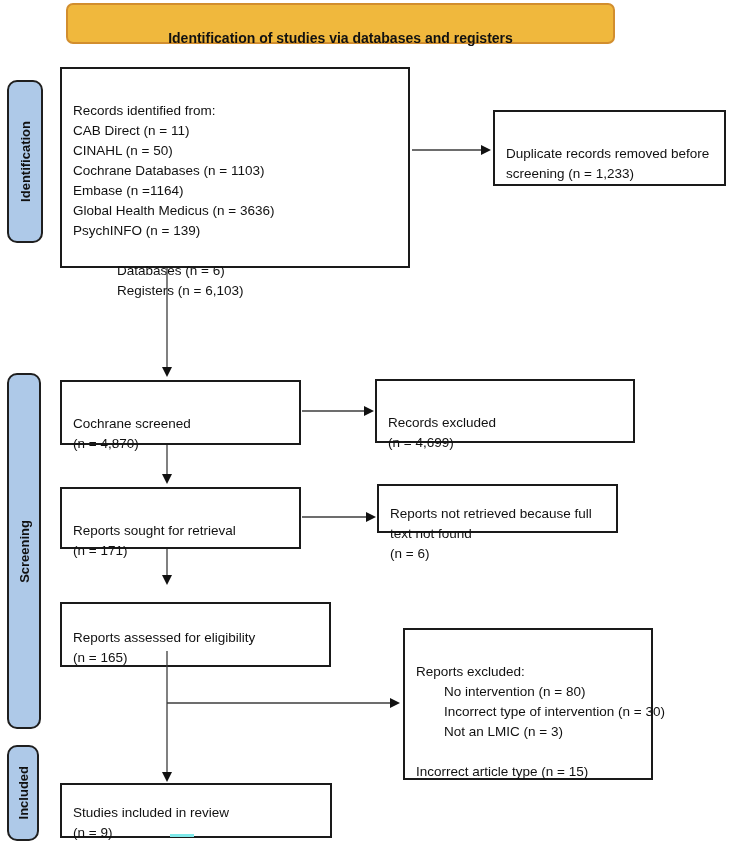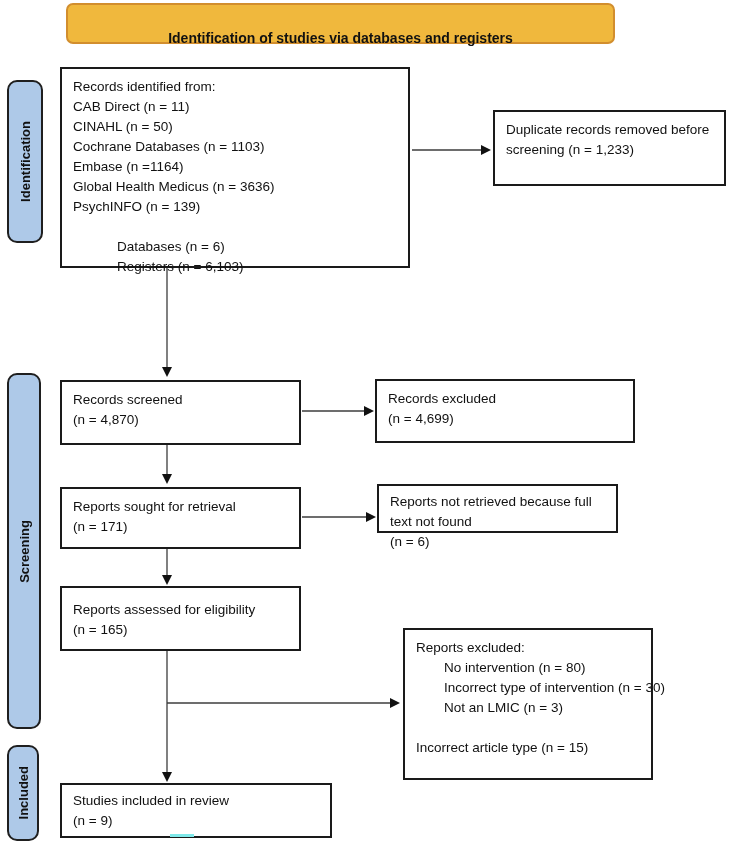--- a/index.html
+++ b/index.html
@@ -30,21 +30,21 @@
   }
   .stage-label span{
     writing-mode:vertical-rl;transform:rotate(180deg);
     font-weight:bold;font-size:13px;color:#111;white-space:nowrap;
   }
 
   .fbox{
     position:absolute;background:#fff;border:2px solid var(--box-border);
     font-size:13.5px;line-height:20px;
   }
-  .fbox .pad{padding:8px 11px;}
+  .fbox .pad{padding:20px 11px;margin-top:12px;}
   .bline{white-space:nowrap;}
   .bwrap{white-space:normal;}
   .indent{padding-left:44px;}
   .gap-top{margin-top:20px;}
 
   svg.arrows{position:absolute;left:0;top:0;pointer-events:none;}
   .artifact{position:absolute;background:var(--artifact);}
 </style>
 </head>
 <body>
@@ -80,21 +80,21 @@
   </div>
 
   <div class="fbox" style="left:493px;top:110px;width:233px;height:76px">
     <div class="pad">
       <div class="bwrap">Duplicate records removed before screening (n = 1,233)</div>
     </div>
   </div>
 
   <div class="fbox" style="left:60px;top:380px;width:241px;height:65px">
     <div class="pad">
-      <div class="bline">Records screened</div>
+      <div class="bline">Cochrane screened</div>
       <div class="bline">(n = 4,870)</div>
     </div>
   </div>
 
   <div class="fbox" style="left:375px;top:379px;width:260px;height:64px">
     <div class="pad">
       <div class="bline">Records excluded</div>
       <div class="bline">(n = 4,699)</div>
     </div>
   </div>
@@ -106,21 +106,21 @@
     </div>
   </div>
 
   <div class="fbox" style="left:377px;top:484px;width:241px;height:49px">
     <div class="pad" style="padding-top:6px;">
       <div class="bwrap">Reports not retrieved because full text not found</div>
       <div class="bline">(n = 6)</div>
     </div>
   </div>
 
-  <div class="fbox" style="left:60px;top:586px;width:241px;height:65px">
+  <div class="fbox" style="left:60px;top:602px;width:271px;height:65px">
     <div class="pad" style="padding-top:12px;">
       <div class="bline">Reports assessed for eligibility</div>
       <div class="bline">(n = 165)</div>
     </div>
   </div>
 
   <div class="fbox" style="left:403px;top:628px;width:250px;height:152px">
     <div class="pad">
       <div class="bline">Reports excluded:</div>
       <div class="bline indent" style="padding-left:28px">No intervention (n = 80)</div>

